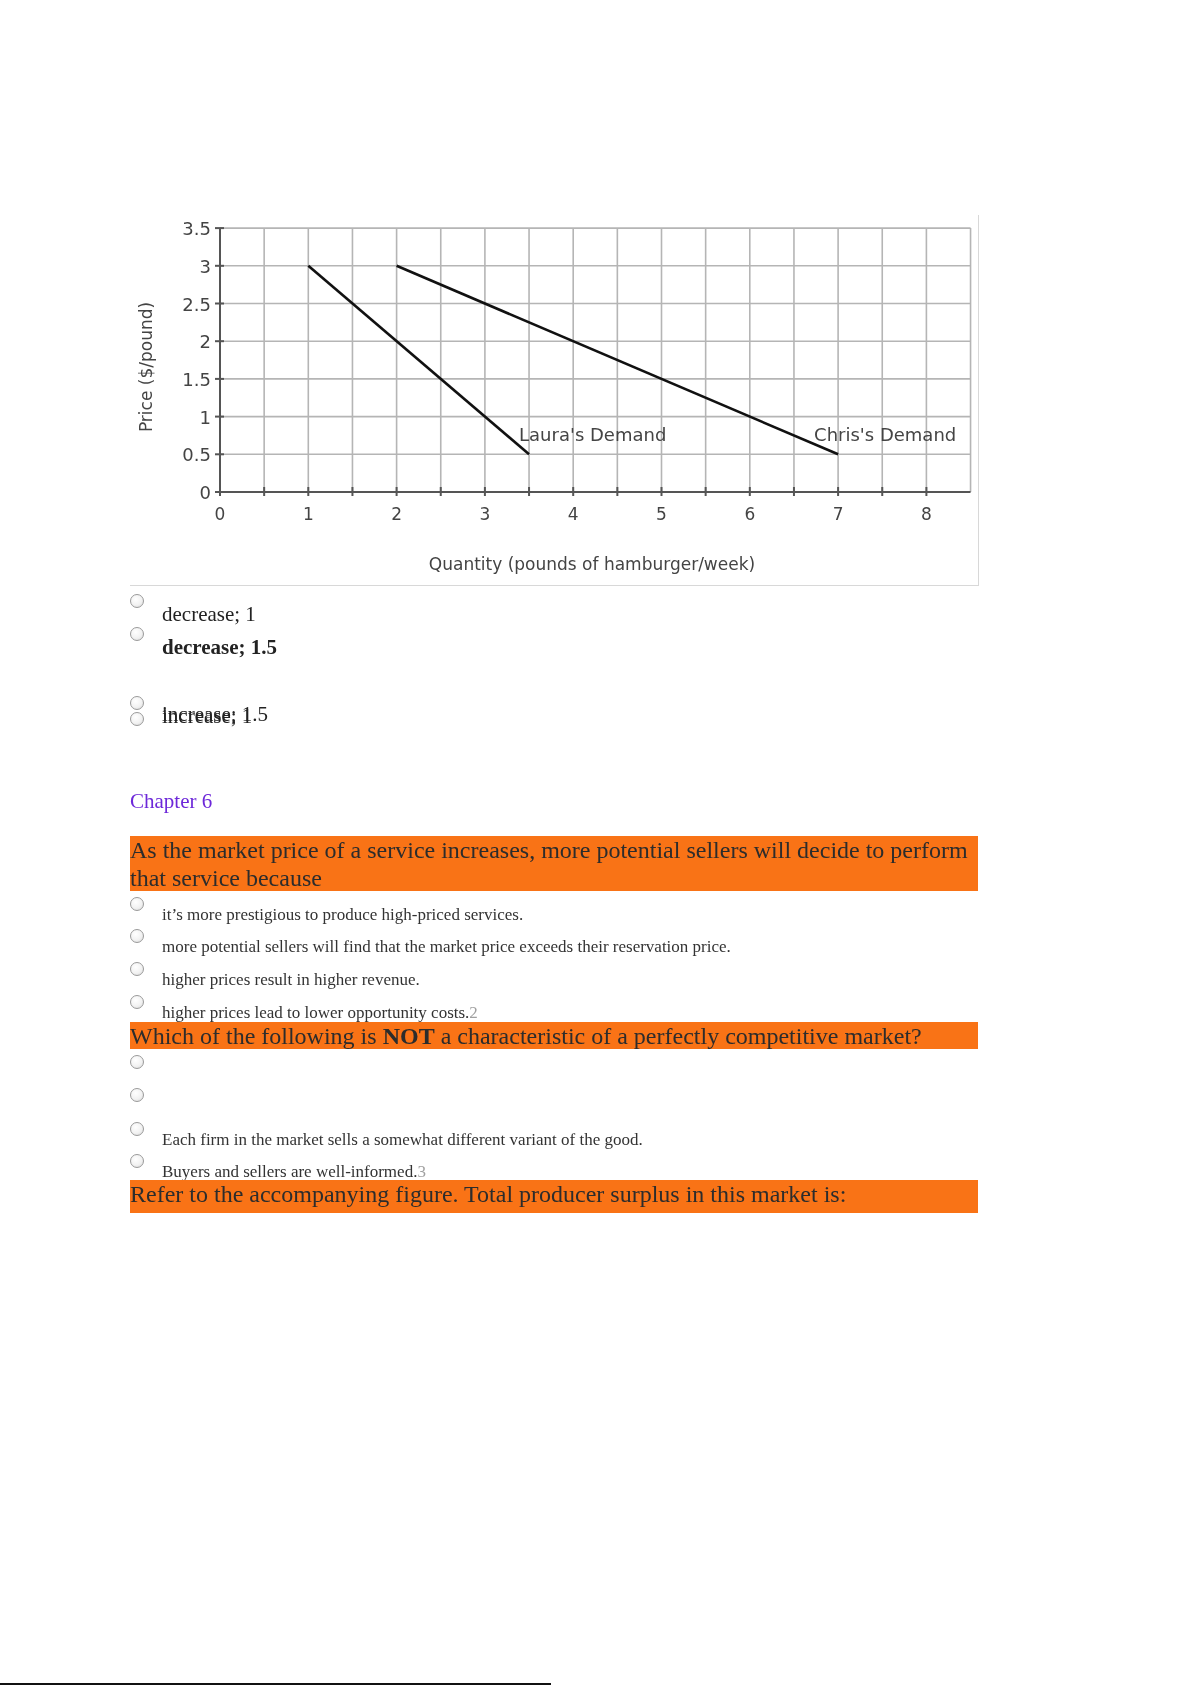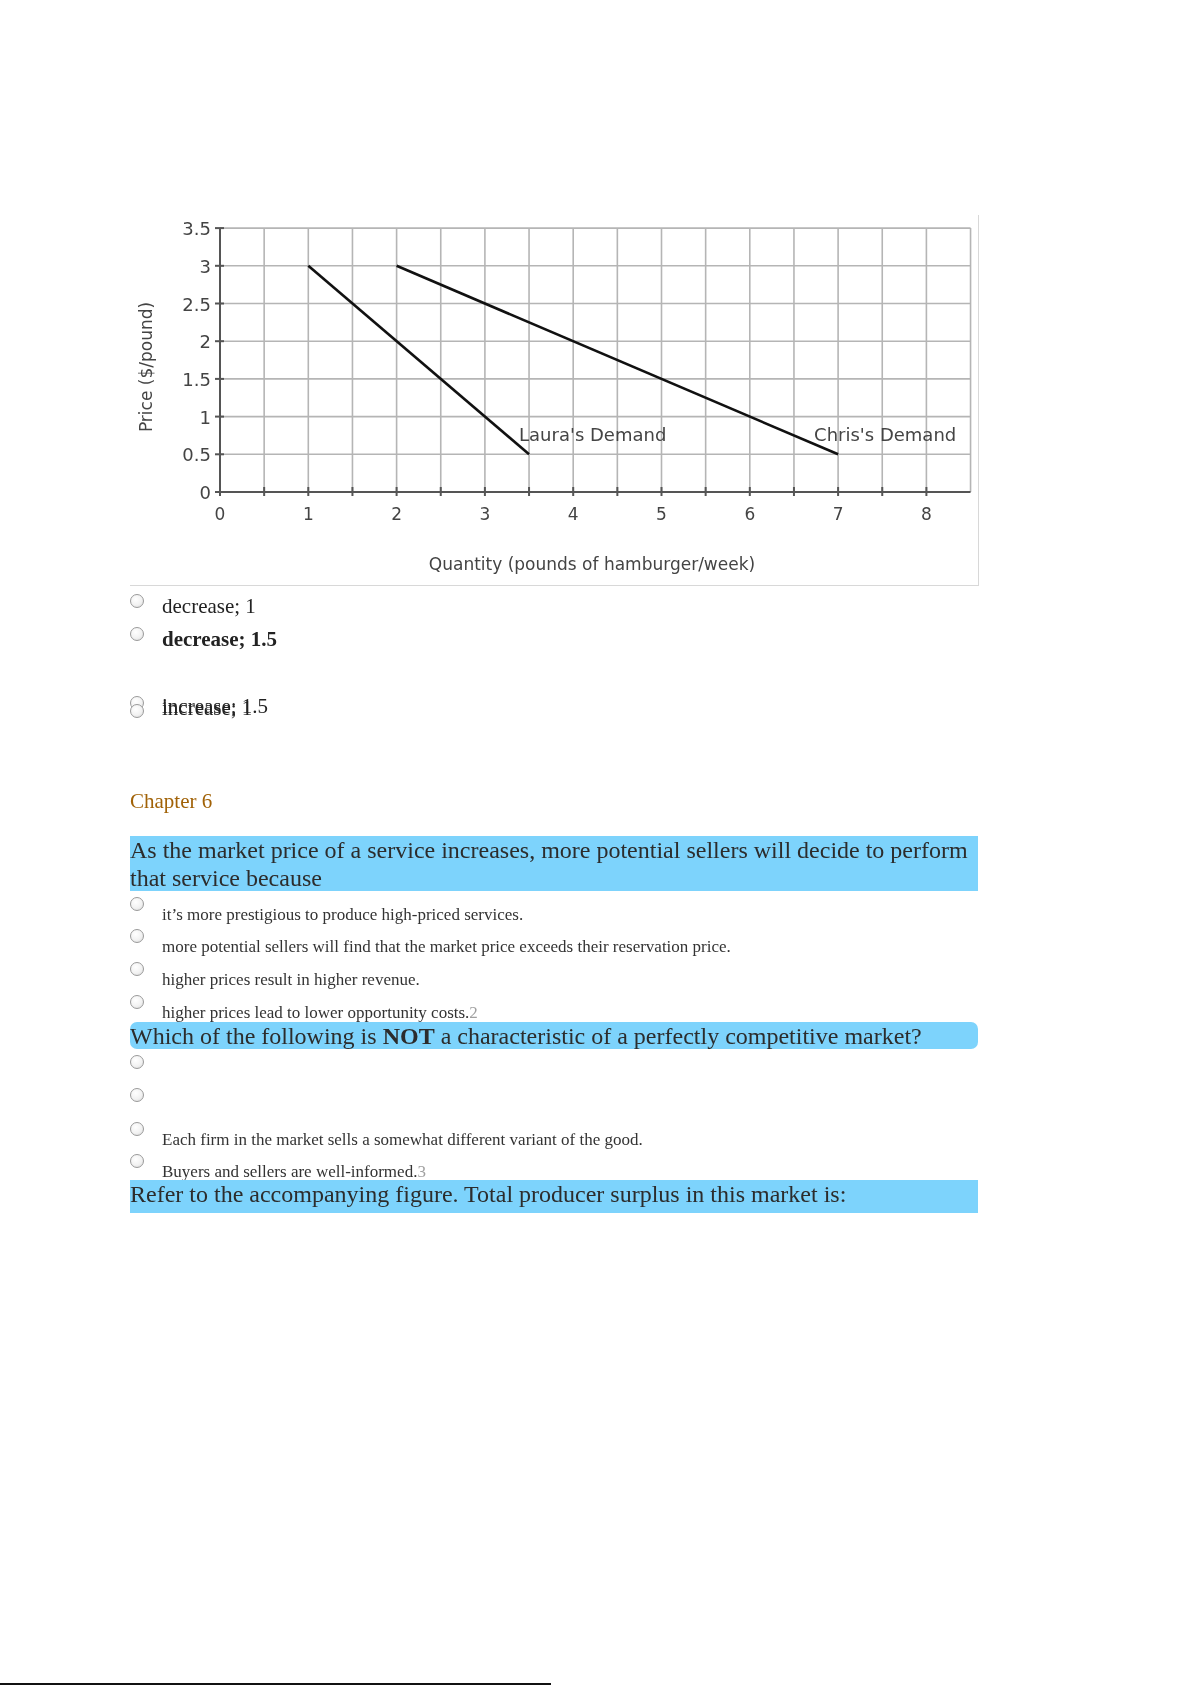--- a/index.html
+++ b/index.html
@@ -1,25 +1,25 @@
 <!DOCTYPE html>
 <html><head>
 <meta charset="utf-8">
 <style>
   html, body { margin: 0; padding: 0; background: #ffffff; }
   body { width: 1191px; height: 1685px; position: relative; overflow: hidden; font-family: "Liberation Serif", serif; color: #222; }
   .chart-frame { position: absolute; left: 130px; top: 215px; width: 848px; height: 370px; border-right: 1px solid #d8d8d8; border-bottom: 1px solid #d8d8d8; }
   #chart-svg { position: absolute; left: 0; top: 0; }
   .opt { position: absolute; left: 130px; display: flex; align-items: flex-start; }
   .radio { width: 14px; height: 14px; border-radius: 50%; border: 1px solid #9a9a9a; background: radial-gradient(circle at 40% 35%, #ffffff 0%, #f2f2f2 55%, #d6d6d6 100%); box-sizing: border-box; margin-right: 18px; margin-top: 0px; flex: 0 0 auto; }
-  .opt-label-lg { font-size: 21px; line-height: 24px; color: #222; margin-top: 0; }
+  .opt-label-lg { font-size: 21px; line-height: 24px; color: #222; margin-top: 8px; }
   .opt-label-sm { font-size: 17px; line-height: 20px; color: #333; margin-top: 8px; }
   .num { color: #a0a0a0; }
-  .chapter { position: absolute; left: 130px; top: 789px; font-size: 21px; color: #a16207; }
-  .qbox { position: absolute; left: 130px; width: 848px; background: #7dd3fc; font-size: 24px; line-height: 28px; color: #2c2c2c; }
+  .chapter { position: absolute; left: 130px; top: 789px; font-size: 21px; color: #6d28d9; }
+  .qbox { position: absolute; left: 130px; width: 848px; background: #f97316; font-size: 24px; line-height: 28px; color: #2c2c2c; }
   .footer-line { position: absolute; left: 0; top: 1683px; width: 551px; height: 2px; background: #111; }
 </style>
 </head>
 <body>
 
 <div class="chart-frame">
   <svg id="chart-svg" width="848" height="370">
     <g id="grid">
         <line x1="134.15" y1="13.099999999999966" x2="134.15" y2="277" stroke="#b5b5b5" stroke-width="1.6"></line>
         <line x1="178.3" y1="13.099999999999966" x2="178.3" y2="277" stroke="#b5b5b5" stroke-width="1.6"></line>
@@ -135,21 +135,21 @@
   </div>
 <div class="opt" style="top:962px;">
     <span class="radio"></span>
     <span class="opt-label-sm">higher prices result in higher revenue.</span>
   </div>
 <div class="opt" style="top:995px;">
     <span class="radio"></span>
     <span class="opt-label-sm"><span>higher prices lead to lower opportunity costs.</span><span class="num">2</span></span>
   </div>
 
-<div class="qbox" style="top:1022px; height:27px;border-radius:7px;"><span>Which of the following is </span><b>NOT</b><span> a characteristic of a perfectly competitive market?</span></div>
+<div class="qbox" style="top:1022px; height:27px;"><span>Which of the following is </span><b>NOT</b><span> a characteristic of a perfectly competitive market?</span></div>
 <div class="opt" style="top:1055px;">
     <span class="radio"></span>
   </div>
 <div class="opt" style="top:1088px;">
     <span class="radio"></span>
   </div>
 <div class="opt" style="top:1122px;">
     <span class="radio"></span>
     <span class="opt-label-sm">Each firm in the market sells a somewhat different variant of the good.</span>
   </div>

